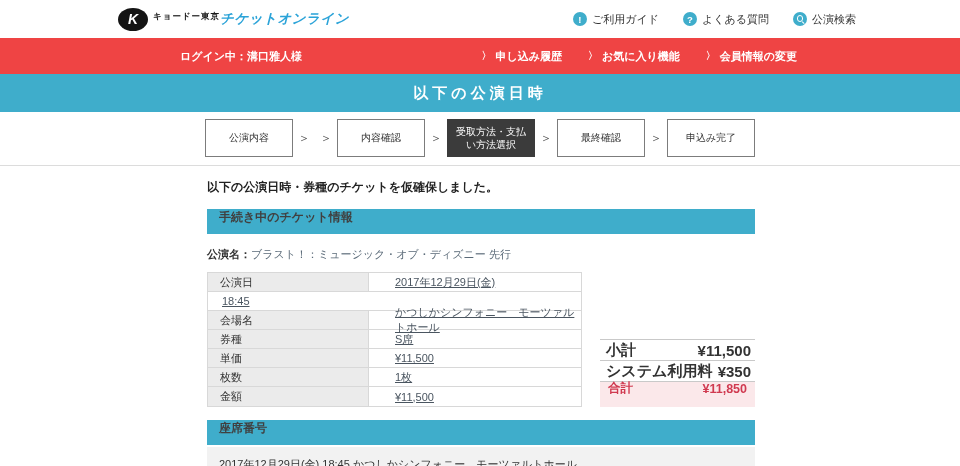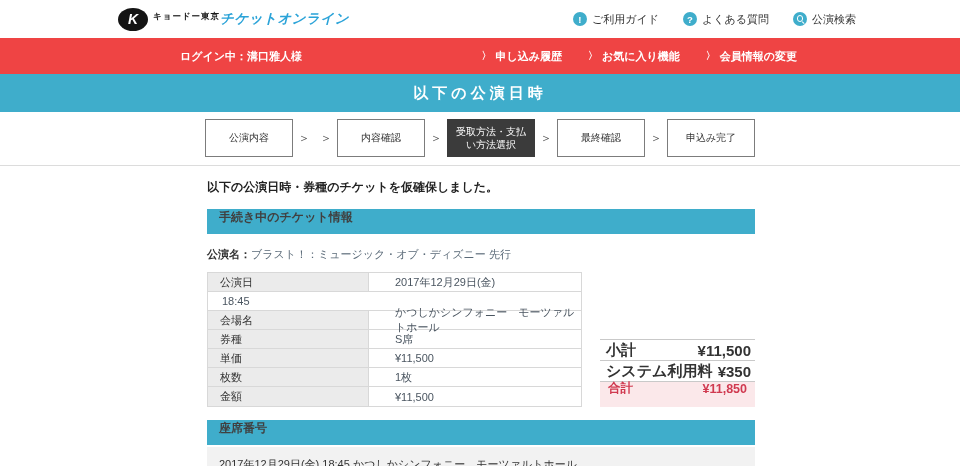--- a/index.html
+++ b/index.html
@@ -44,21 +44,21 @@
   .notice { margin-top:13px; font-size:12px; font-weight:bold; color:#222; }
   .section-header { margin-top:13px; height:25px; background:#3fadcb; color:#404040; font-size:12px; font-weight:bold; display:flex; align-items:flex-start; padding-left:12px; }
   .perf-line { margin:13px 0 10px; font-size:11px; }
   .perf-label { font-weight:bold; color:#333; }
   .perf-name { color:#5a6a78; }
   .details-row { display:flex; align-items:flex-end; }
   .detail-table { width:375px; border:1px solid #d8d8d8; }
   .dt-row { display:flex; height:19px; align-items:center; font-size:11px; border-bottom:1px solid #d8d8d8;gap:12px; }
   .dt-row:last-child { border-bottom:none; }
   .dt-label { width:161px; height:100%; background:#ebebeb; display:flex; align-items:center; padding-left:12px; color:#333; border-right:1px solid #d8d8d8; }
-  .dt-value { flex:1; padding-left:14px; color:#4a5560; }
+  .dt-value { flex:1; padding-left:14px; color:#4a5560;text-decoration:underline; }
   .summary { width:155px; margin-left:auto; }
   .sum-row { display:flex; justify-content:space-between; align-items:center; height:21px; border-top:1px solid #c9c9c9; font-size:15px; font-weight:bold; color:#333; padding:0 4px 0 6px; }
   .sum-row.total { background:#fbe8ea; color:#d03a50; height:26px; font-size:12.5px; padding:0 8px 12px 8px; }
 
   .seat-info { margin-top:2px; background:#f2f2f2; padding:8px 12px 10px; font-size:11px; color:#333; line-height:1.65; }
 </style>
 </head>
 <body>
 
 <div class="page">

